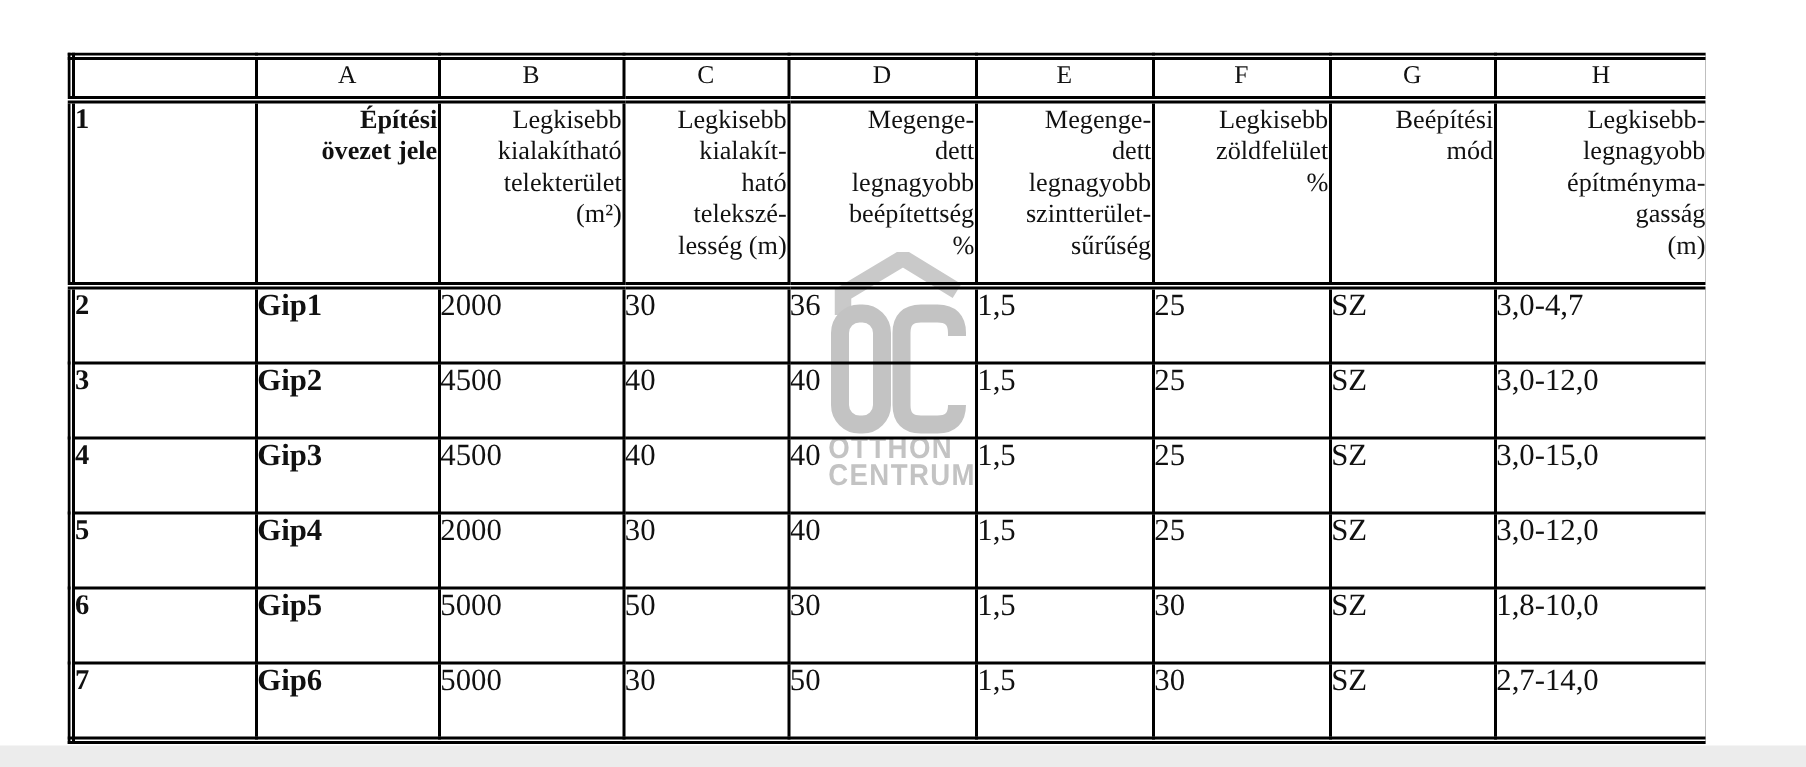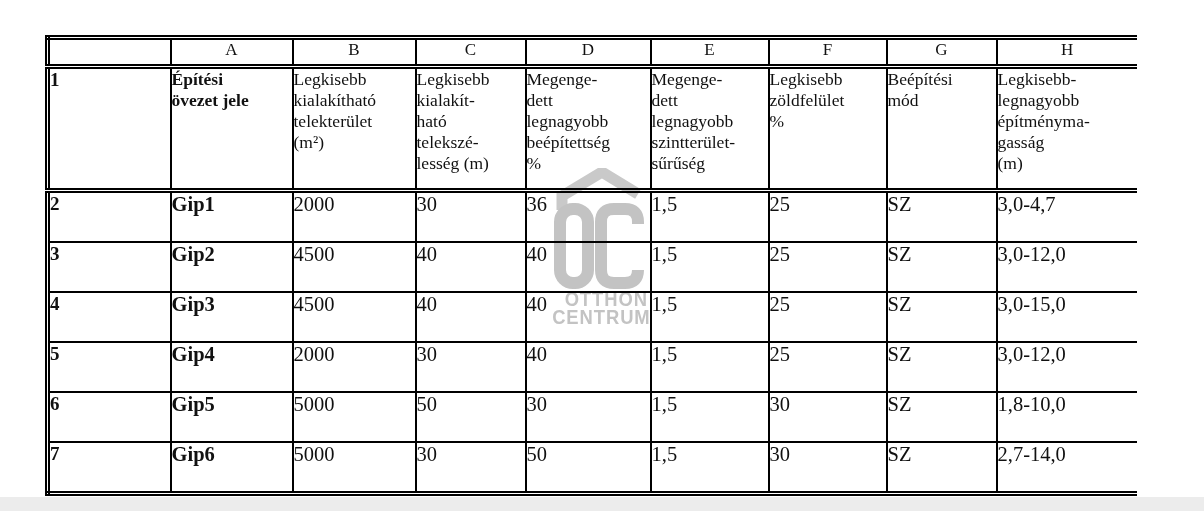--- a/index.html
+++ b/index.html
@@ -19,21 +19,21 @@
     background: #ffffff;
   }
 
   
   .watermark {
     position: absolute;
     left: 548px;
     top: 168px;
     width: 104px;
     z-index: 0;
-    text-align: right;
+    text-align: left;
   }
   .watermark svg { display: block; margin: 0 auto; }
   .wm-text {
     font-family: "Liberation Sans", sans-serif;
     font-weight: bold;
     font-size: 20px;
     line-height: 18px;
     letter-spacing: 1px;
     color: #c3c3c3;
     transform: scaleX(0.92);
@@ -73,21 +73,21 @@
     text-align: center;
     font-size: 17px;
     padding-top: 1px;
   }
   .rownum {
     font-weight: bold;
     font-size: 19px;
     padding: 1px 0 0 5px;
   }
   .hdr {
-    text-align: left;
+    text-align: right;
     font-size: 17.5px;
     line-height: 21px;
     white-space: pre-line;
     padding-top: 1px;
   }
   .hdr.bold { font-weight: bold; }
   .zone {
     font-weight: bold;
     font-size: 20.5px;
     padding: 7px 0 0 9px;

